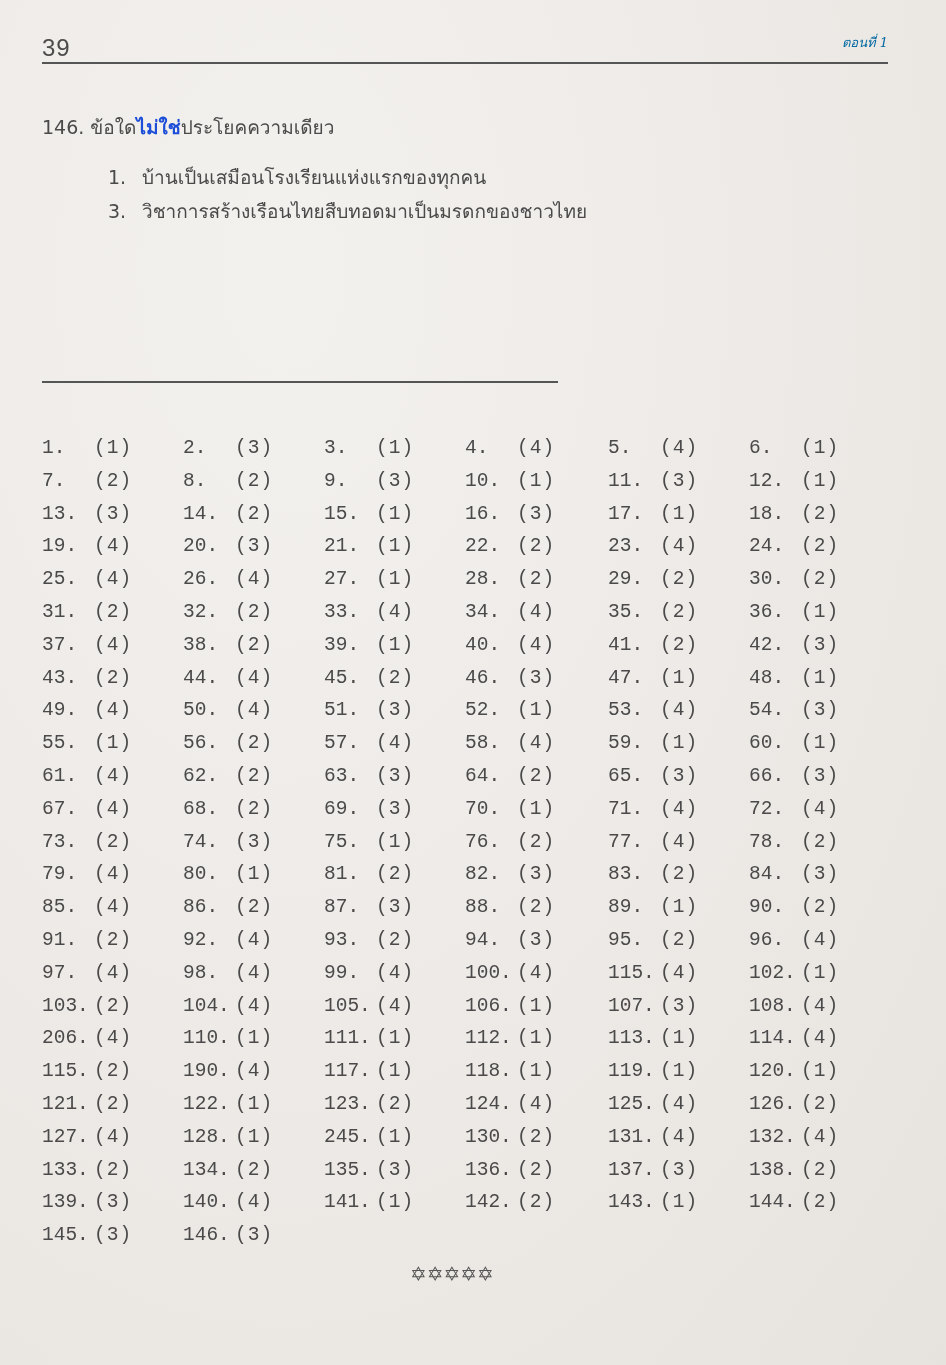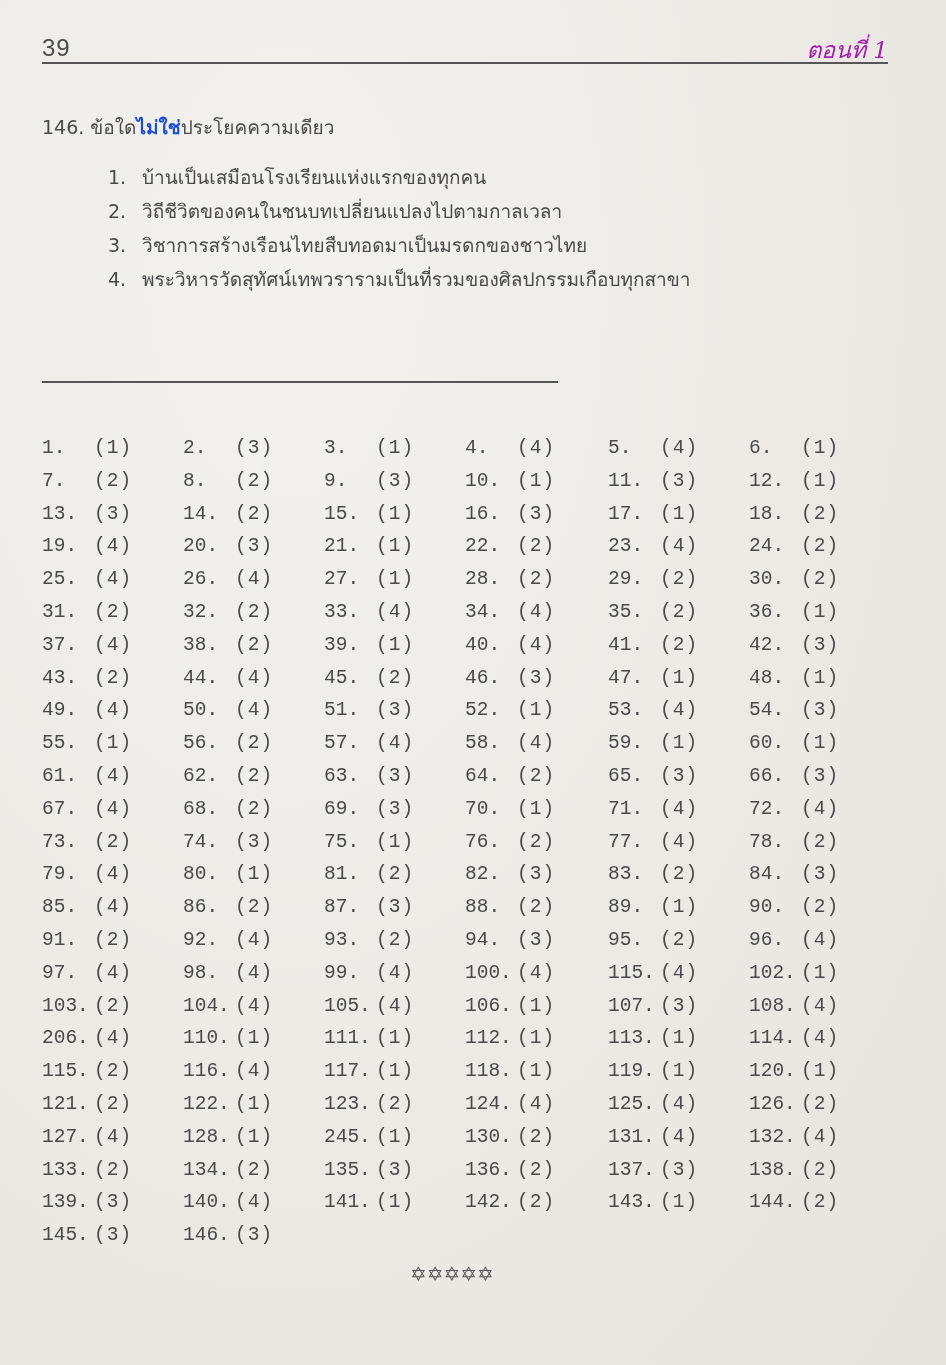--- a/index.html
+++ b/index.html
@@ -12,21 +12,21 @@
       position: relative;
     }
     .page { position: absolute; left: 0; top: 0; width: 946px; height: 1365px; }
     .header { position: absolute; left: 42px; top: 30px; width: 846px; height: 32px; }
     .page-number {
       position: absolute; left: 0; width: 100%; top: 4px; text-align: left;
       font-family: "Liberation Sans", sans-serif; font-size: 24px; color: #4c4c4c; letter-spacing: 1px;
     }
     .section-label {
       position: absolute; right: 0; top: 2px;
-      font-family: "DejaVu Serif", serif; font-style: italic; font-size: 23px; color: #a21caf;
+      font-family: "DejaVu Serif", serif; font-style: italic; font-size: 13px; color: #0369a1;
     }
     .header-rule { position: absolute; left: 42px; top: 62px; width: 846px; height: 2px; background: #555; }
 
     .question { position: absolute; left: 42px; top: 110px; width: 760px; font-size: 19px; line-height: 34px; color: #4a4a4a; }
     .q-stem { white-space: nowrap; }
     .q-stem b { font-weight: bold; color: #1d4ed8; }
     .choices { margin: 16px; padding: 0; list-style: none; }
     .choice { padding-left: 50px; white-space: nowrap; }
     .choice .num { display: inline-block; width: 34px; }
 
@@ -62,23 +62,21 @@
   </div>
   <div class="header-rule"></div>
 
   <div class="question">
     <div class="q-stem">
       <span>146.</span>
       <span>ข้อใด</span><b>ไม่ใช่</b><span>ประโยคความเดียว</span>
     </div>
     <ul class="choices">
       <li class="choice"><span class="num">1.</span><span>บ้านเป็นเสมือนโรงเรียนแห่งแรกของทุกคน</span></li>
-      <li class="choice"><span class="num">2.</span><span>วิถีชีวิตของคนในชนบทเปลี่ยนแปลงไปตามกาลเวลา</span></li>
       <li class="choice"><span class="num">3.</span><span>วิชาการสร้างเรือนไทยสืบทอดมาเป็นมรดกของชาวไทย</span></li>
-      <li class="choice"><span class="num">4.</span><span>พระวิหารวัดสุทัศน์เทพวรารามเป็นที่รวมของศิลปกรรมเกือบทุกสาขา</span></li>
     </ul>
   </div>
 
   <div class="title-rule"></div>
 
   <div class="answers" id="answers">
       <div class="ans"><span class="n">1.</span><span class="v">(1)</span></div>
       <div class="ans"><span class="n">2.</span><span class="v">(3)</span></div>
       <div class="ans"><span class="n">3.</span><span class="v">(1)</span></div>
       <div class="ans"><span class="n">4.</span><span class="v">(4)</span></div>
@@ -186,21 +184,21 @@
       <div class="ans"><span class="n">106.</span><span class="v">(1)</span></div>
       <div class="ans"><span class="n">107.</span><span class="v">(3)</span></div>
       <div class="ans"><span class="n">108.</span><span class="v">(4)</span></div>
       <div class="ans"><span class="n">206.</span><span class="v">(4)</span></div>
       <div class="ans"><span class="n">110.</span><span class="v">(1)</span></div>
       <div class="ans"><span class="n">111.</span><span class="v">(1)</span></div>
       <div class="ans"><span class="n">112.</span><span class="v">(1)</span></div>
       <div class="ans"><span class="n">113.</span><span class="v">(1)</span></div>
       <div class="ans"><span class="n">114.</span><span class="v">(4)</span></div>
       <div class="ans"><span class="n">115.</span><span class="v">(2)</span></div>
-      <div class="ans"><span class="n">116.</span><span class="v">(4)</span></div>
+      <div class="ans"><span class="n">190.</span><span class="v">(4)</span></div>
       <div class="ans"><span class="n">117.</span><span class="v">(1)</span></div>
       <div class="ans"><span class="n">118.</span><span class="v">(1)</span></div>
       <div class="ans"><span class="n">119.</span><span class="v">(1)</span></div>
       <div class="ans"><span class="n">120.</span><span class="v">(1)</span></div>
       <div class="ans"><span class="n">121.</span><span class="v">(2)</span></div>
       <div class="ans"><span class="n">122.</span><span class="v">(1)</span></div>
       <div class="ans"><span class="n">123.</span><span class="v">(2)</span></div>
       <div class="ans"><span class="n">124.</span><span class="v">(4)</span></div>
       <div class="ans"><span class="n">125.</span><span class="v">(4)</span></div>
       <div class="ans"><span class="n">126.</span><span class="v">(2)</span></div>

